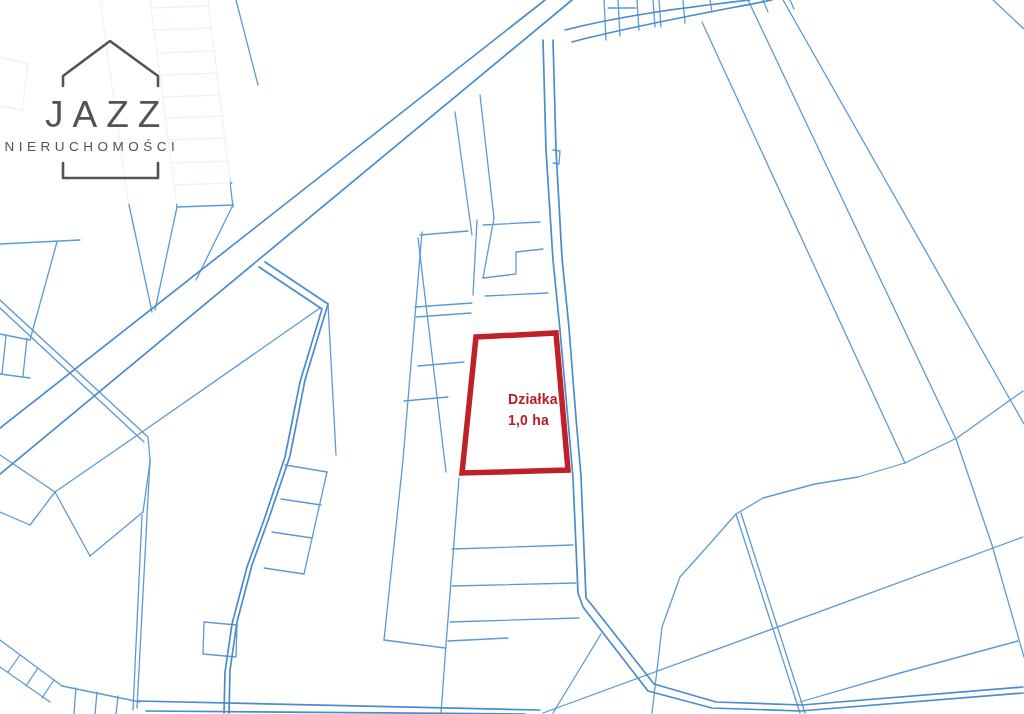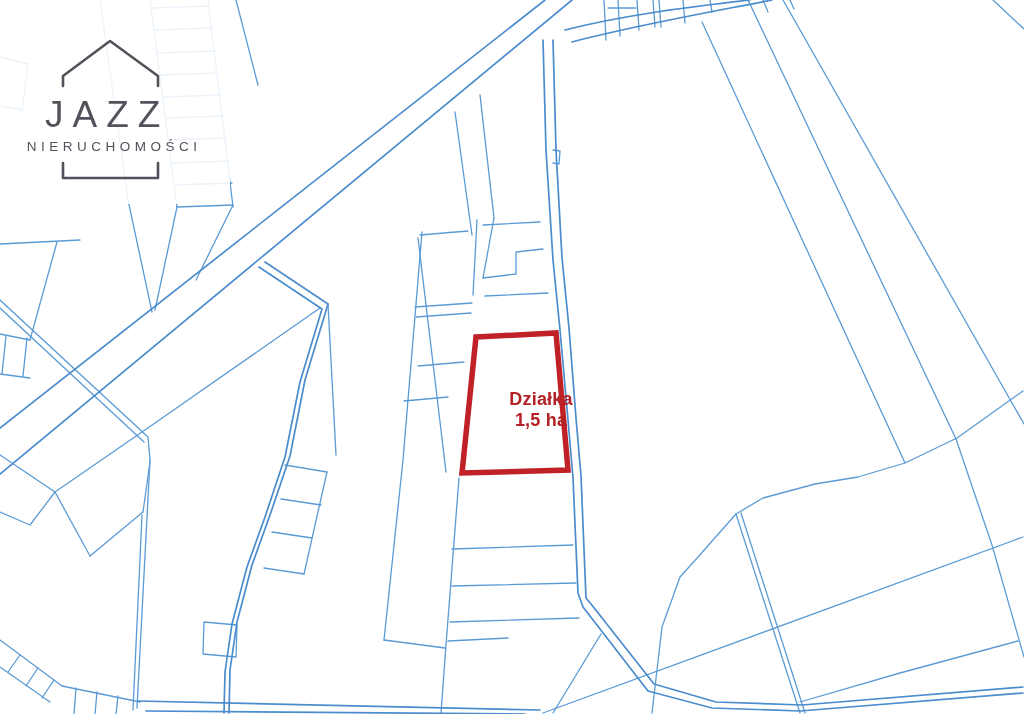--- a/index.html
+++ b/index.html
@@ -3,37 +3,37 @@
 <meta charset="utf-8">
 <style>
   html,body{margin:0;padding:0;background:#e9e9e9;}
   .stage{
     position:relative;width:1024px;height:714px;margin:0 auto;
     background:#ffffff;overflow:hidden;
     font-family:"Liberation Sans", sans-serif;
   }
   .stage svg.map{position:absolute;left:0;top:0;}
   .parcel-label{
-    position:absolute;left:493px;top:389px;width:96px;
-    font-weight:bold;font-size:18px;line-height:21px;
-    letter-spacing:.2px;text-align:center;
+    position:absolute;left:508px;top:389px;width:96px;
+    font-weight:bold;font-size:14px;line-height:21px;
+    letter-spacing:.2px;text-align:left;
   }
   .logo{
     position:absolute;left:0;top:0;width:230px;height:204px;
     background:rgba(255,255,255,0.88);
   }
   .logo svg{position:absolute;left:0;top:0;}
   .logo-word{
     position:absolute;left:36px;top:94px;width:160px;
     font-size:37px;letter-spacing:9px;text-align:left;
     text-indent:9px;font-weight:normal;
   }
   .logo-sub{
     position:absolute;left:0px;top:139px;width:224px;
-    font-size:13.5px;letter-spacing:4.5px;text-align:center;
+    font-size:13.5px;letter-spacing:4.5px;text-align:left;
     text-indent:4.5px;font-weight:normal;
   }
 </style>
 </head>
 <body>
 
 <div class="stage">
 
   <svg class="map" width="1024" height="714" viewBox="0 0 1024 714">
     <g fill="none" stroke-linecap="round" stroke-linejoin="round">
@@ -140,21 +140,21 @@
         <path d="M265,262 L328,304 L305,380 L290,456 L270,515 L252,565 L237,622 L230,670 L229,713" stroke="#4a8ccc" stroke-width="1.7" fill="none"></path>
         <path d="M259,267 L322,309 L300,382 L285,457 L265,517 L247,567 L232,624 L225,672 L224,713" stroke="#4a8ccc" stroke-width="1.7" fill="none"></path>
         <path d="M138,701 L540,710" stroke="#4a8ccc" stroke-width="1.7" fill="none"></path>
         <path d="M146,711 L525,714" stroke="#4a8ccc" stroke-width="1.7" fill="none"></path>
       </g>
     <path stroke-linejoin="miter" d="M476,337 L556,333 L568,470 L462,473 Z" stroke="#c02127" stroke-width="5.5" fill="#ffffff"></path>
   </svg>
 
   <div class="parcel-label" style="color: rgb(179, 32, 37);">
     <div>Działka</div>
-    <div>1,5 ha</div>
+    <div>1,0 ha</div>
   </div>
 
   <div class="logo">
     <svg width="230" height="204" viewBox="0 0 230 204" fill="none" stroke-linecap="round" stroke-linejoin="round" stroke-width="2.6">
       <path class="logo-stroke" d="M63,86 L63,76 L110,41 L158,76 L158,86" stroke="#53525a"></path>
       <path class="logo-stroke" d="M63,163 L63,178 L158,178 L158,163" stroke="#53525a"></path>
     </svg>
     <div class="logo-word" style="color: rgb(83, 82, 90);">JAZZ</div>
     <div class="logo-sub" style="color: rgb(83, 82, 90);">NIERUCHOMOŚCI</div>
   </div>

